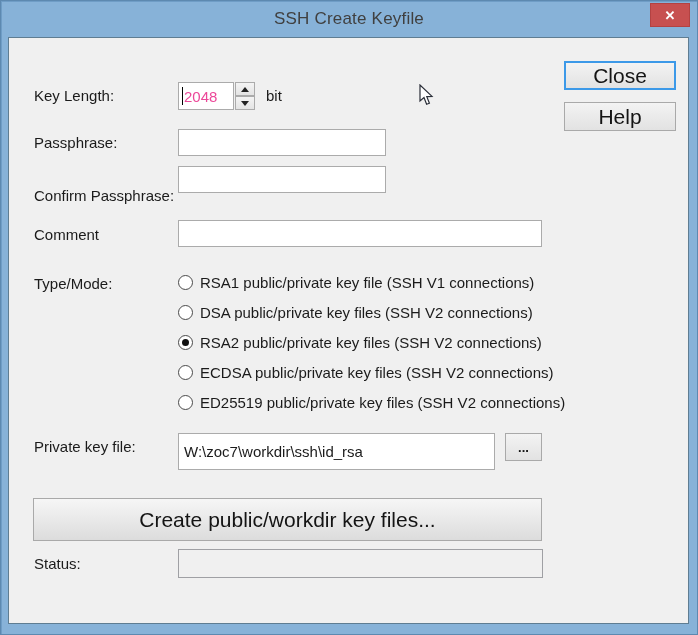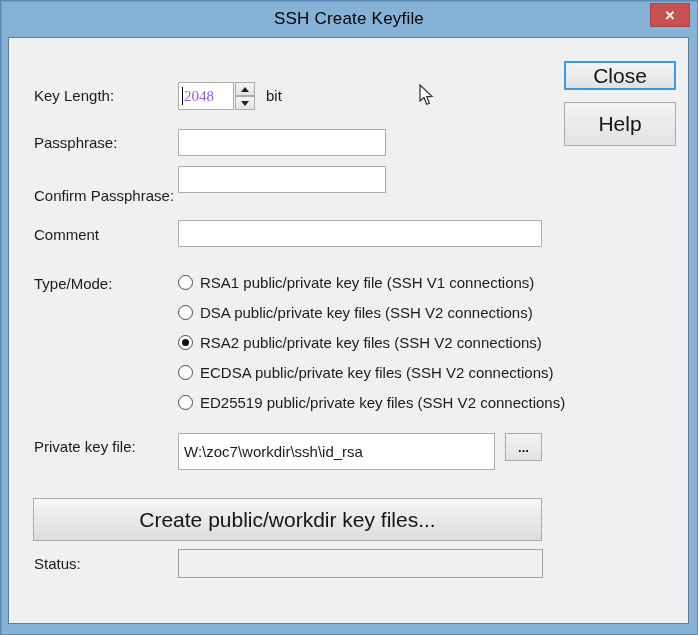--- a/index.html
+++ b/index.html
@@ -6,21 +6,21 @@
   html,body { width:698px; height:635px; font-family:"Liberation Sans", sans-serif; }
   .window {
     position:relative; width:698px; height:635px;
     background:#87b2d8; overflow:hidden;
     box-shadow: inset 0 0 0 1px #5d89b0, inset 2px 2px 0 0 #6f9dc6;
   }
   .titlebar {
     position:absolute; left:0; top:0; width:698px; height:37px;
     display:flex; align-items:center; justify-content:center;
   }
-  .title-text { font-size:17px; color:#000000; letter-spacing:0.2px; }
+  .title-text { font-size:17px; color:#404040; letter-spacing:0.2px; }
   .close-box {
     position:absolute; right:8px; top:3px; width:40px; height:24px;
     background:#c75050; border:1px solid #b34242;
     display:flex; align-items:center; justify-content:center;
     color:#ffffff; font-size:13px; font-weight:bold; cursor:pointer;
   }
   .client {
     position:absolute; left:8px; top:37px; width:681px; height:587px;
     background:#f0f0f0; border:1px solid #5f7d92;
   }
@@ -36,21 +36,21 @@
     font-size:21px; color:#141414;
     background:linear-gradient(#f3f3f3,#e2e2e2); border:1px solid #a9a9a9; cursor:pointer;
   }
   .btn.default-focus { border:2px solid #3c99e8; }
   
   .keylen-box {
     position:absolute; left:169px; top:44px; width:56px; height:28px;
     background:#fff; border:1px solid #ababab; display:flex; align-items:center;
   }
   .caret { width:1px; height:18px; background:#000; margin-left:3px; }
-  .keylen-value { font-size:15px; color:#8b5cf6; padding-left:1px;font-family:Liberation Serif, serif; }
+  .keylen-value { font-size:15px; color:#ec4899; padding-left:1px; }
   .spin { position:absolute; left:226px; top:44px; width:20px; height:28px; }
   .spin-btn {
     position:absolute; left:0; width:20px; height:14px;
     background:linear-gradient(#f4f4f4,#e4e4e4); border:1px solid #ababab;
     display:flex; align-items:center; justify-content:center; cursor:pointer;
   }
   .spin-up { top:0; } .spin-down { top:14px; }
   .tri-up { width:0; height:0; border-left:4px solid transparent; border-right:4px solid transparent; border-bottom:5px solid #222; }
   .tri-down { width:0; height:0; border-left:4px solid transparent; border-right:4px solid transparent; border-top:5px solid #222; }
   
@@ -87,21 +87,21 @@
       <div class="spin-btn spin-up">
           <span class="tri-up"></span>
         </div>
       <div class="spin-btn spin-down">
           <span class="tri-down"></span>
         </div>
     </div>
     <span class="label" style="left:257px; top:48px;">bit</span>
 
     <button class="btn default-focus" style="left:555px; top:23px; width:112px; height:29px;">Close</button>
-    <button class="btn" style="left:555px; top:64px; width:112px; height:44px;">Help</button>
+    <button class="btn" style="left:555px; top:64px; width:112px; height:29px;">Help</button>
 
     <span class="label" style="left:25px; top:95px;">Passphrase:</span>
     <input class="tb" style="left: 169px; top: 91px; width: 208px; height: 27px;" type="password" value="">
 
     <span class="label" style="left:25px; top:132px;margin-top:16px;">Confirm Passphrase:</span>
     <input class="tb" style="left: 169px; top: 128px; width: 208px; height: 27px;" type="password" value="">
 
     <span class="label" style="left:25px; top:187px;">Comment</span>
     <input class="tb" style="left: 169px; top: 182px; width: 364px; height: 27px;" type="text" value="">
 

